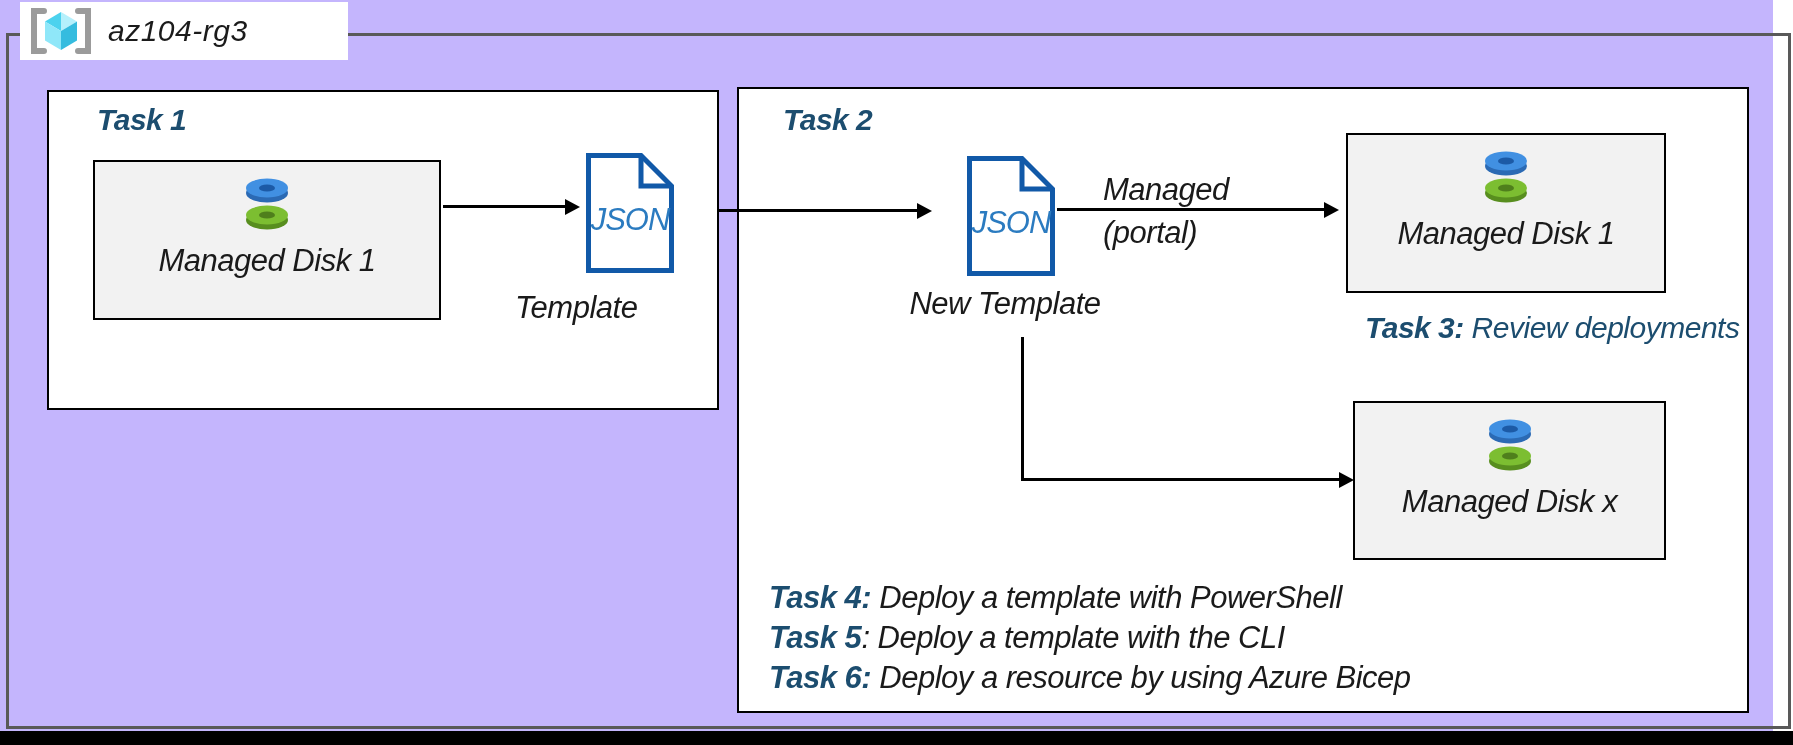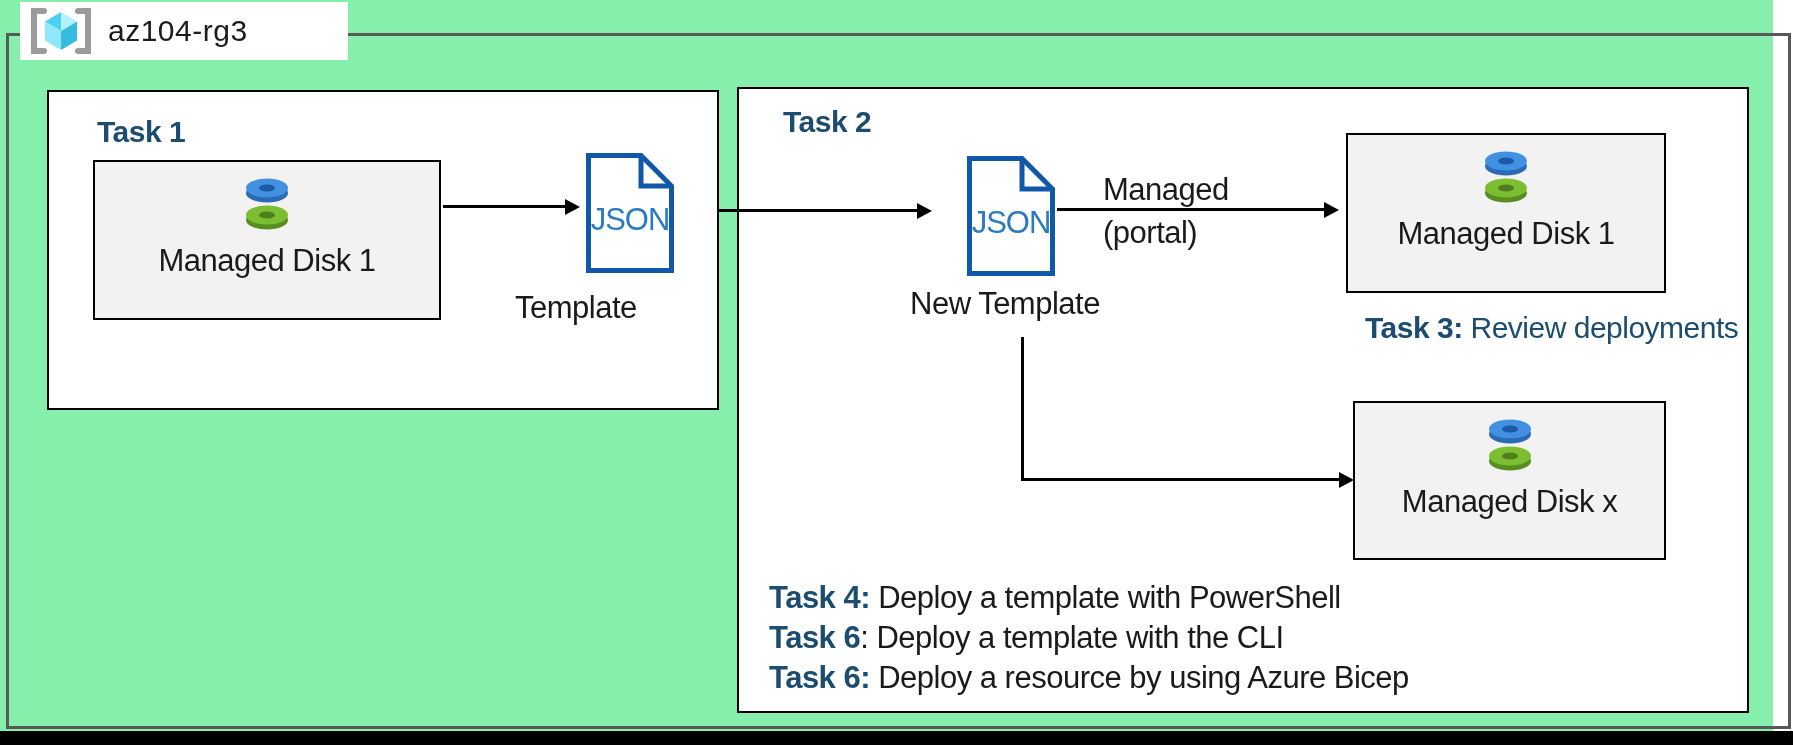--- a/index.html
+++ b/index.html
@@ -1,35 +1,35 @@
 <!DOCTYPE html>
 <html><head>
 <meta charset="utf-8">
 <style>
   * { margin:0; padding:0; box-sizing:border-box; }
   html,body { width:1793px; height:745px; background:#fff; overflow:hidden;
               font-family:"Liberation Sans","DejaVu Sans",sans-serif; color:#1a1a1a; }
-  #canvas { position:relative; width:1773px; height:745px; background:#86efac; }
+  #canvas { position:relative; width:1773px; height:745px; background:#c4b5fd;font-style:italic; }
 
   .abs { position:absolute; }
 
   
   #rg-frame { left:6px; top:33px; width:1785px; height:696px; border:3px solid #595959; }
   #rg-legend { left:20px; top:2px; height:58px; display:flex; align-items:center;
                gap:14px; background:#fff; padding:0 100px 0 8px; z-index:3; }
   #rg-name { font-size:30px; color:#1b1b1b; letter-spacing:0.5px; }
 
   
   .task-box { border:2px solid #000; background:#fff; }
   #task1-box { left:47px; top:90px;  width:672px;  height:320px; }
   #task2-box { left:737px; top:87px; width:1012px; height:626px; }
 
-  .task-title { font-size:30px; font-weight:bold; color:#1C4D6F; letter-spacing:-0.5px;margin-top:12px; }
+  .task-title { font-size:30px; font-weight:bold; color:#1C4D6F; letter-spacing:-0.5px; }
   #task1-title { left:97px;  top:103px; }
-  #task2-title { left:783px; top:93px; }
+  #task2-title { left:783px; top:103px; }
 
   
   .disk-box { background:#F2F2F2; border:2px solid #000; display:flex; flex-direction:column;
               align-items:center; padding-top:12px; gap:11px; }
   #disk1-box { left:93px;   top:160px; width:348px; height:160px; }
   #disk2-box { left:1346px; top:133px; width:320px; height:160px; }
   #disk3-box { left:1353px; top:401px; width:313px; height:159px; }
   .disk-label { font-size:31px; color:#1a1a1a; letter-spacing:-0.5px; }
 
   
@@ -160,21 +160,21 @@
       <ellipse cx="27" cy="41" rx="21" ry="9.5" fill="#7CBE31"></ellipse>
       <ellipse cx="27" cy="41" rx="8" ry="3.6" fill="#4F7F1C"></ellipse>
     </svg>
     <span class="disk-label">Managed Disk x</span>
   </div>
 
   <div class="abs note" id="note-row-1">
     <span class="note-prefix">Task 4:</span><span class="note-rest"> Deploy a template with PowerShell</span>
   </div>
   <div class="abs note" id="note-row-2">
-    <span class="note-prefix">Task 6</span><span class="note-rest">: Deploy a template with the CLI</span>
+    <span class="note-prefix">Task 5</span><span class="note-rest">: Deploy a template with the CLI</span>
   </div>
   <div class="abs note" id="note-row-3">
     <span class="note-prefix">Task 6:</span><span class="note-rest"> Deploy a resource by using Azure Bicep</span>
   </div>
 
   <div class="abs" id="bottom-bar"></div>
 
 </div>
 
 </body></html>

